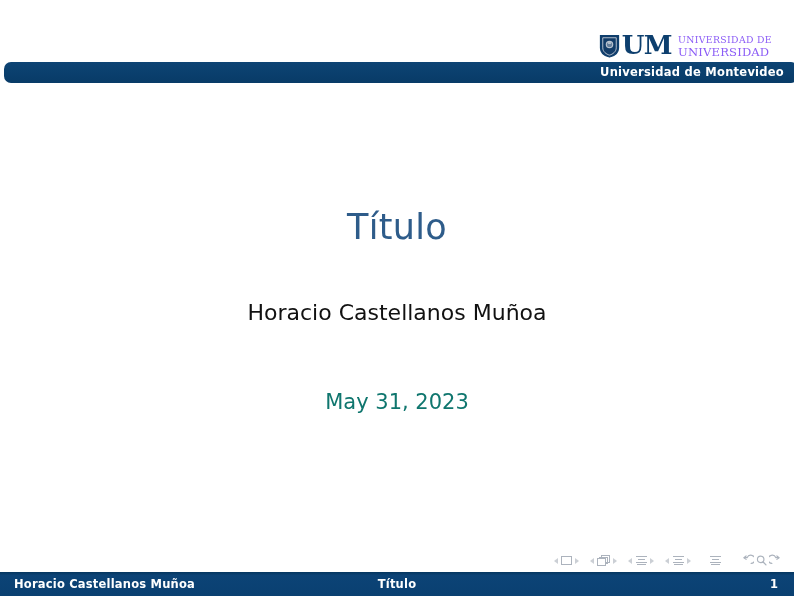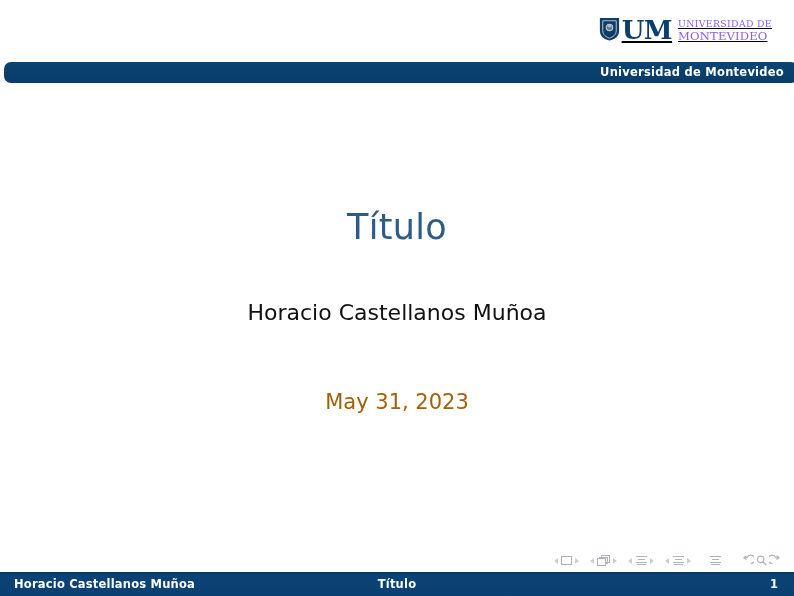--- a/index.html
+++ b/index.html
@@ -26,25 +26,24 @@
     left: 0;
     top: 0;
     width: 794px;
     height: 62px;
     background: #ffffff;
   }
 
   .logo-block {
     position: absolute;
     right: 22px;
-    top: 17px;
+    top: 24px;
     display: flex;
-    align-items: flex-start;
+    align-items: flex-end;
     height: 34px;
-    text-decoration: underline;
   }
 
   .logo-shield {
     width: 21px;
     height: 24px;
     flex: none;
     margin-right: 2px;
   }
 
   .logo-um {
@@ -130,21 +129,21 @@
     font-weight: 400;
   }
 
   .date {
     position: absolute;
     left: 0;
     top: 307px;
     width: 794px;
     text-align: center;
     font-size: 21px;
-    color: #a16207;
+    color: #0f766e;
     font-weight: 400;
   }
 
   
   .navsyms {
     position: absolute;
     right: 12px;
     top: 552px;
     height: 17px;
     display: flex;
@@ -274,21 +273,21 @@
         <path d="M7.5 7.5 H34.5 V27.5 C34.5 35.5 27.5 40.5 21 42.2 C14.5 40.5 7.5 35.5 7.5 27.5 Z" fill="none" stroke="#d8dde4" stroke-width="1.6"></path>
         <circle cx="21" cy="21" r="7.5" fill="#d6dbe2" opacity="0.85"></circle>
         <circle cx="21" cy="21" r="5.2" fill="#123c68" opacity="0.5"></circle>
         <rect x="18.2" y="16.6" width="5.6" height="3" fill="#d6dbe2" opacity="0.9"></rect>
       </svg>
 
       <span class="logo-um">UM</span>
 
       <span class="logo-words">
         <span class="l1">UNIVERSIDAD DE</span>
-        <span class="l2">MONTEVIDEO</span>
+        <span class="l2">UNIVERSIDAD</span>
       </span>
 
     </div>
   </div>
 
   <div class="header-bar">
     <span class="header-bar-title">Universidad de Montevideo</span>
   </div>
 
   <div class="body-area">

